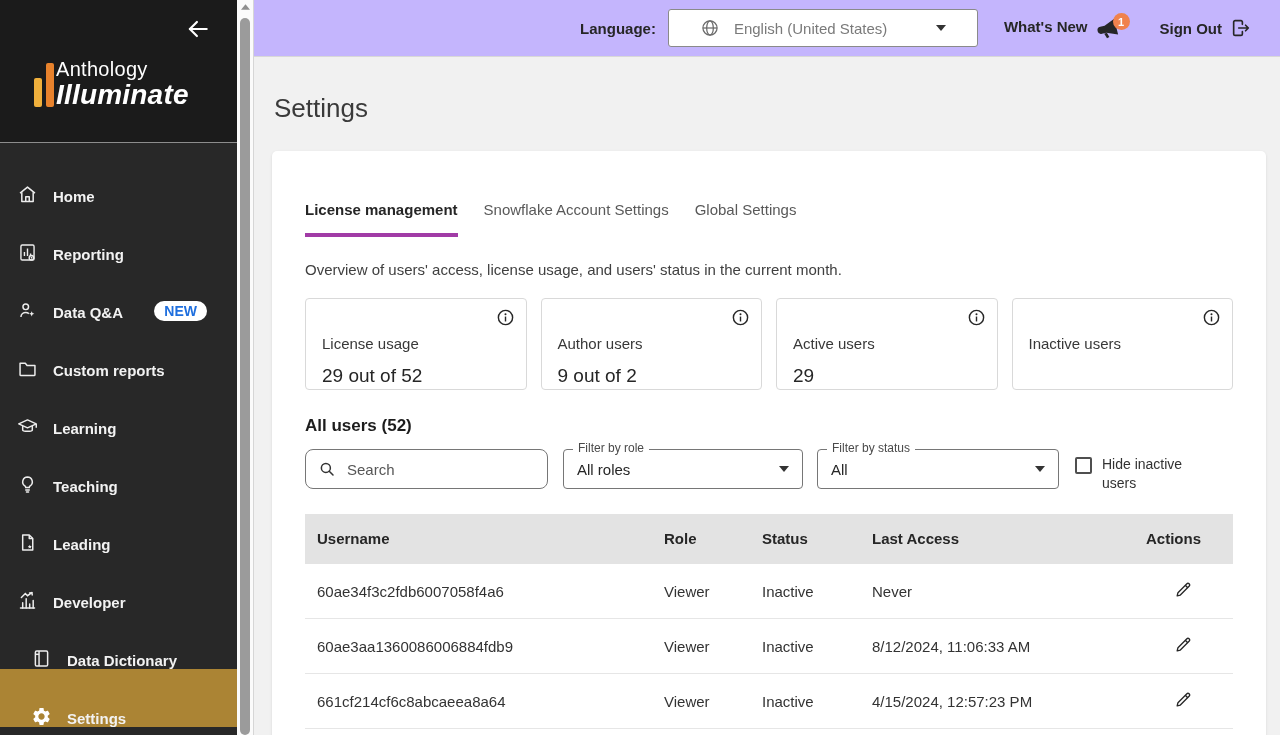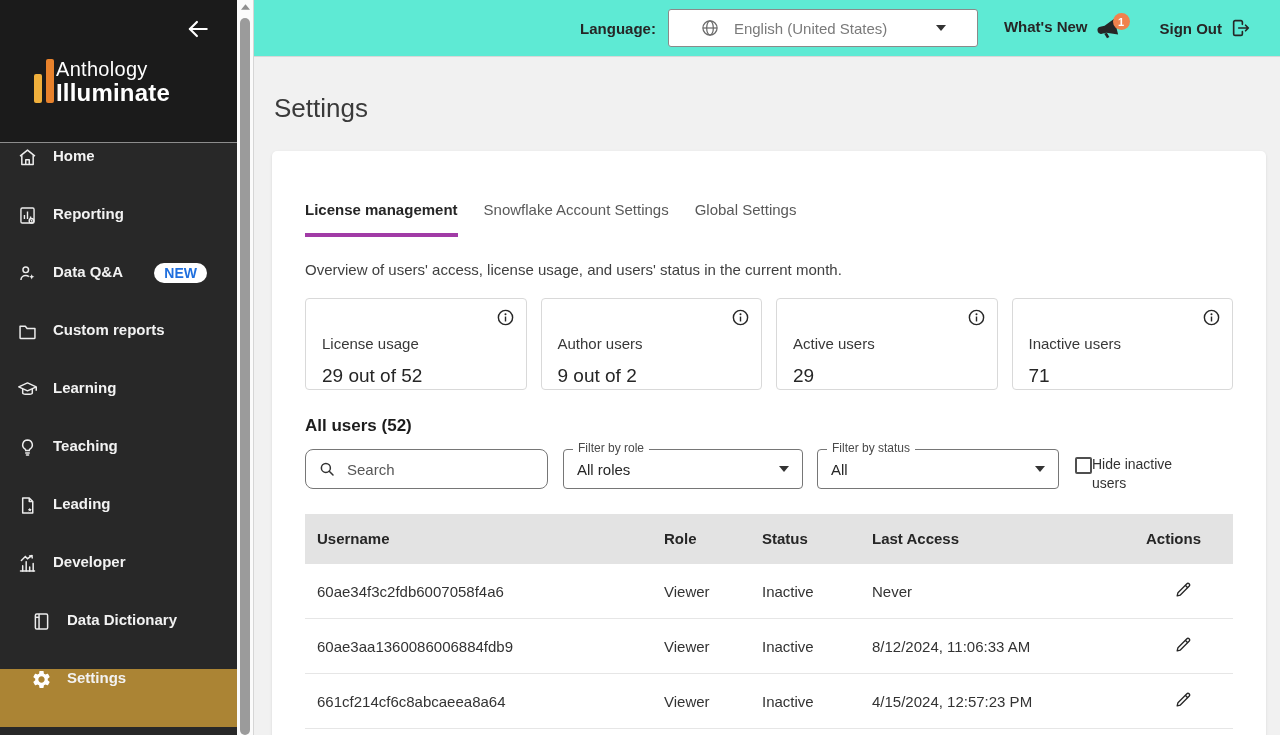--- a/index.html
+++ b/index.html
@@ -9,36 +9,36 @@
   
   .sidebar { width:237px; height:735px; background:#282828; display:flex; flex-direction:column; flex-shrink:0; }
   .side-top { background:#1b1b1b; height:143px; position:relative; border-bottom:1px solid #8d8d8d; flex-shrink:0; }
   .back-btn { position:absolute; top:16px; right:26px; cursor:pointer; line-height:0; }
   .brand { position:absolute; left:34px; top:58px; display:flex; align-items:flex-end; }
   .brand-bars { display:flex; align-items:flex-end; margin-bottom:4px; }
   .bar-gold { width:8px; height:29px; background:#f0b03c; border-radius:2px; }
   .bar-orange { width:8px; height:44px; background:#e8822c; border-radius:2px; margin-left:4px; }
   .brand-text { margin-left:2px; color:#fff; }
   .brand-line1 { font-size:20px; font-weight:300; letter-spacing:.3px; }
-  .brand-line2 { font-size:24px; font-weight:700; margin-top:-2px; letter-spacing:.2px; }
+  .brand-line2 { font-size:28px; font-weight:700; margin-top:-2px; letter-spacing:.2px;font-style:italic; }
   .menu { padding-top:4px; }
-  .menu-item { height:58px; display:flex; align-items:flex-start; padding:0 16px; gap:15px; color:#f2f2f2; font-size:15px; font-weight:600; cursor:pointer; }
+  .menu-item { height:58px; display:flex; align-items:flex-end; padding:0 16px; gap:15px; color:#f2f2f2; font-size:15px; font-weight:600; cursor:pointer; }
   .menu-item.indent { padding-left:30px; }
   .menu-item.active { background:#ab8434; }
   .mi-icon { width:22px; display:flex; justify-content:center; line-height:0; flex-shrink:0; }
   .new-badge { margin-left:auto; margin-right:14px; background:#fff; color:#1f6fde; font-size:14px; font-weight:700; padding:3px 10px; border-radius:11px; line-height:1; }
 
   
   .scrollcol { width:17px; background:#fbfbfb; border-right:1px solid #d6d6d6; position:relative; flex-shrink:0; }
   .scroll-up { position:absolute; top:4px; left:0; right:0; display:flex; justify-content:center; }
   .scroll-thumb { position:absolute; top:18px; bottom:0; left:3px; width:10px; background:#9b9b9b; border-radius:5px; }
 
   
   .main { flex:1; display:flex; flex-direction:column; min-width:0; }
-  .topbar { height:57px; background:#5eead4; border-bottom:1px solid #d8d8d8; display:flex; align-items:center; justify-content:flex-end; padding-right:28px; flex-shrink:0; }
+  .topbar { height:57px; background:#c4b5fd; border-bottom:1px solid #d8d8d8; display:flex; align-items:center; justify-content:flex-end; padding-right:28px; flex-shrink:0; }
   .lang-label { font-weight:700; font-size:15px; margin-right:12px; }
   .lang-select { width:310px; height:38px; border:1px solid #8a8a8a; border-radius:3px; display:flex; align-items:center; padding:0 31px; gap:14px; cursor:pointer; background:#fff; }
   .lang-value { font-size:15px; color:#7a7a7a; }
   .lang-caret { margin-left:auto; line-height:0; }
   .topbar-link { display:flex; align-items:flex-start; font-weight:700; font-size:15px; cursor:pointer; }
   .whats-new { margin-left:26px; }
   .wn-text { margin-top:3px; }
   .wn-icon { margin-left:8px; margin-top:2px; line-height:0; }
   .wn-badge { width:17px; height:17px; border-radius:50%; background:#f0824d; color:#fff; font-size:11px; font-weight:700; display:flex; align-items:center; justify-content:center; margin-left:-7px; margin-top:-2px; }
   .sign-out { margin-left:30px; align-items:center; }
@@ -61,21 +61,21 @@
 
   .users-heading { margin-top:26px; font-size:17px; font-weight:700; color:#1d1d1d; }
   .filters { display:flex; margin-top:13px; align-items:flex-start; }
   .search-box { width:243px; height:40px; border:1px solid #767676; border-radius:8px; display:flex; align-items:center; padding:0 12px; gap:11px; background:#fff; }
   .search-box input { border:none; outline:none; font-size:15px; color:#333; width:100%; font-family:inherit; background:transparent; }
   .search-box input::placeholder { color:#565656; }
   .select-outlined { width:240px; height:40px; border:1px solid #767676; border-radius:4px; position:relative; display:flex; align-items:center; padding:0 13px; margin-left:15px; cursor:pointer; background:#fff; }
   .select-label { position:absolute; top:-8px; left:9px; background:#fff; padding:0 5px; font-size:12px; color:#4a4a4a; line-height:1.1; }
   .select-value { font-size:15px; color:#262626; }
   .select-caret { margin-left:auto; line-height:0; }
-  .checkbox-wrap { display:flex; align-items:flex-start; margin-left:16px; padding-top:6px; cursor:pointer; }
+  .checkbox-wrap { display:flex; align-items:flex-start; gap:10px; margin-left:16px; padding-top:6px; cursor:pointer; }
   .checkbox { width:17px; height:17px; border:2px solid #4f4f4f; border-radius:2px; margin-top:2px; flex-shrink:0; background:#fff; }
   .checkbox-label { font-size:14px; color:#333; line-height:1.35; width:92px; }
 
   table.users { width:100%; border-collapse:collapse; margin-top:21px; table-layout:fixed; }
   .users th { background:#e3e3e3; font-size:15px; font-weight:700; color:#262626; text-align:left; height:50px; padding:0; }
   .users th.c-user { padding-left:12px; }
   .users th.c-actions { text-align:right; padding-right:32px; }
   .users td { font-size:15px; color:#333; height:55px; border-bottom:1px solid #e6e6e6; padding:0; }
   .users td.c-user { padding-left:12px; }
   .users td.c-actions { text-align:right; padding-right:40px; }
@@ -288,21 +288,20 @@
           <div class="stat-label">Active users</div>
           <div class="stat-value">29</div>
         </div>
         <div class="stat-card">
           <span class="info-btn"><svg viewBox="0 0 24 24" width="19" height="19">
                 <circle cx="12" cy="12" r="9" fill="none" stroke="#262626" stroke-width="1.8"></circle>
                 <circle cx="12" cy="7.8" r="1.3" fill="#262626"></circle>
                 <path d="M12 10.8V17" stroke="#262626" stroke-width="1.8"></path>
               </svg></span>
           <div class="stat-label">Inactive users</div>
-          <div class="stat-value">71</div>
         </div>
       </div>
 
       <div class="users-heading">All users (52)</div>
 
       <div class="filters">
         <div class="search-box">
           <span style="line-height:0"><svg viewBox="0 0 24 24" width="18" height="18" fill="none" stroke="#333" stroke-width="2" stroke-linecap="round">
                 <circle cx="10.5" cy="10.5" r="6"></circle>
                 <path d="M15 15l5 5"></path>

